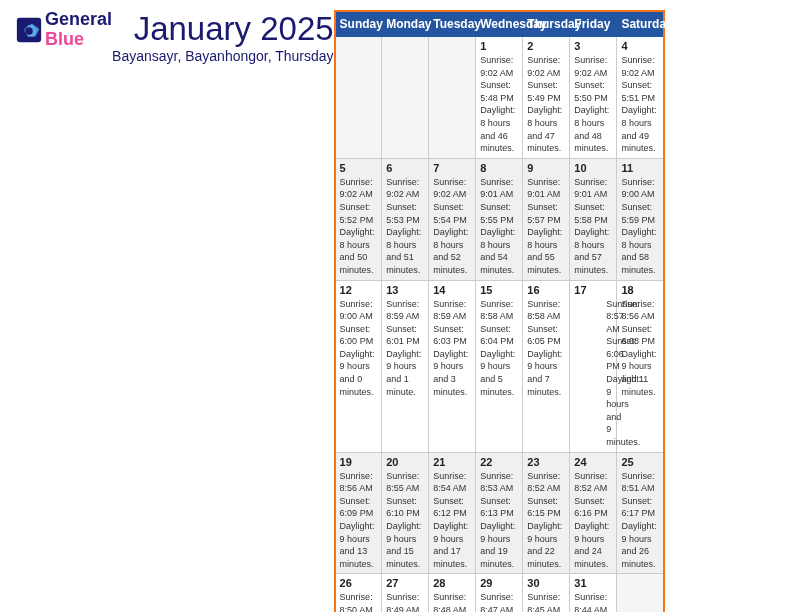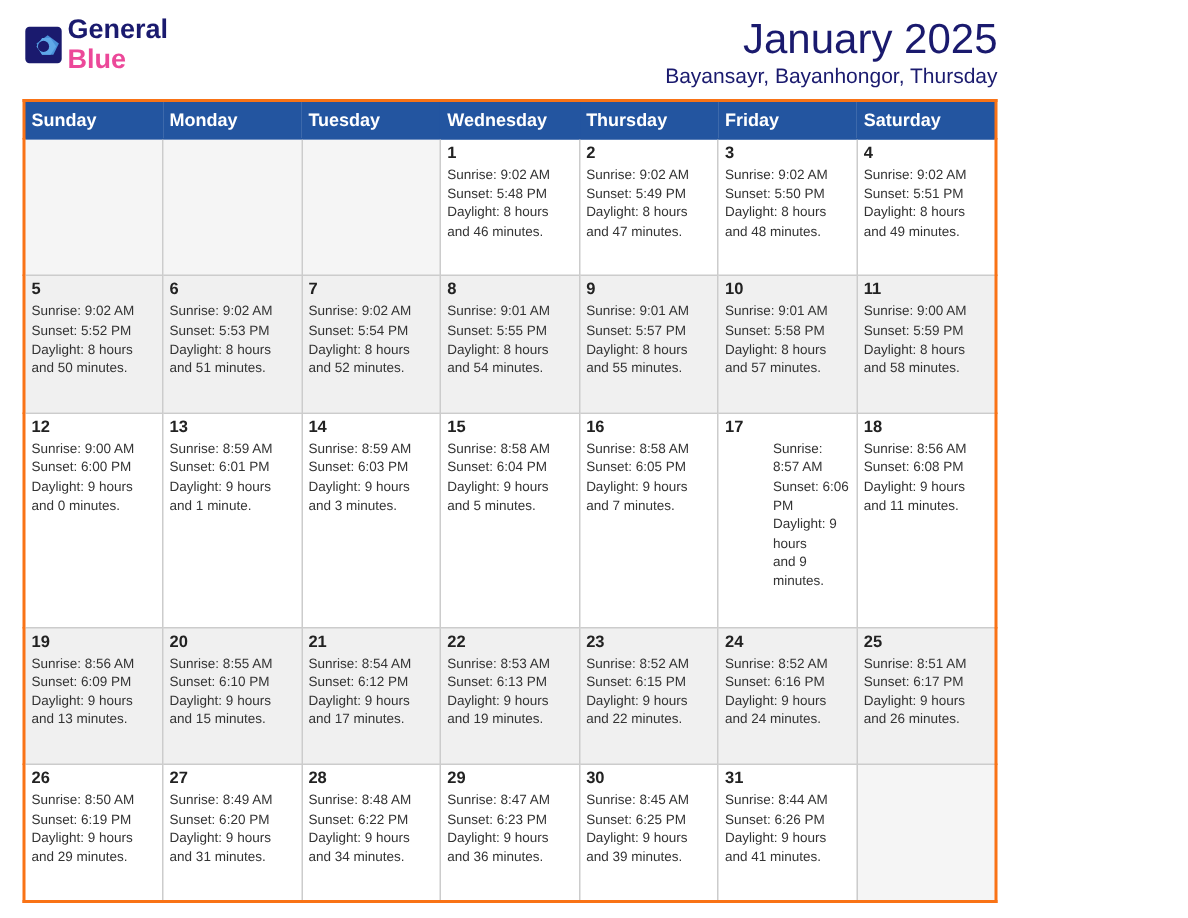--- a/index.html
+++ b/index.html
@@ -8,21 +8,21 @@
       background: #fff;
       width: 792px;
       height: 612px;
       overflow: hidden;
     }
     .page {
       width: 680px;
       height: 612px;
       padding: 10px 15px;
       display: flex;
-      flex-direction: column;
+      flex-direction: row;
     }
     .header {
       display: flex;
       justify-content: space-between;
       align-items: flex-start;
       margin-bottom: 8px;
     }
     .logo {
       display: flex;
       align-items: center;
@@ -35,21 +35,21 @@
     }
     .logo-icon {
       width: 28px;
       height: 28px;
       margin-right: 2px;
     }
     .title-block {
       text-align: right;
     }
     .month-title {
-      font-size: 28px;
+      font-size: 33px;
       color: #1a1a6e;
       font-weight: normal;
     }
     .location-title {
       font-size: 14px;
       color: #1a1a6e;
     }
     .calendar {
       flex: 1;
       border: 2px solid #f97316;

